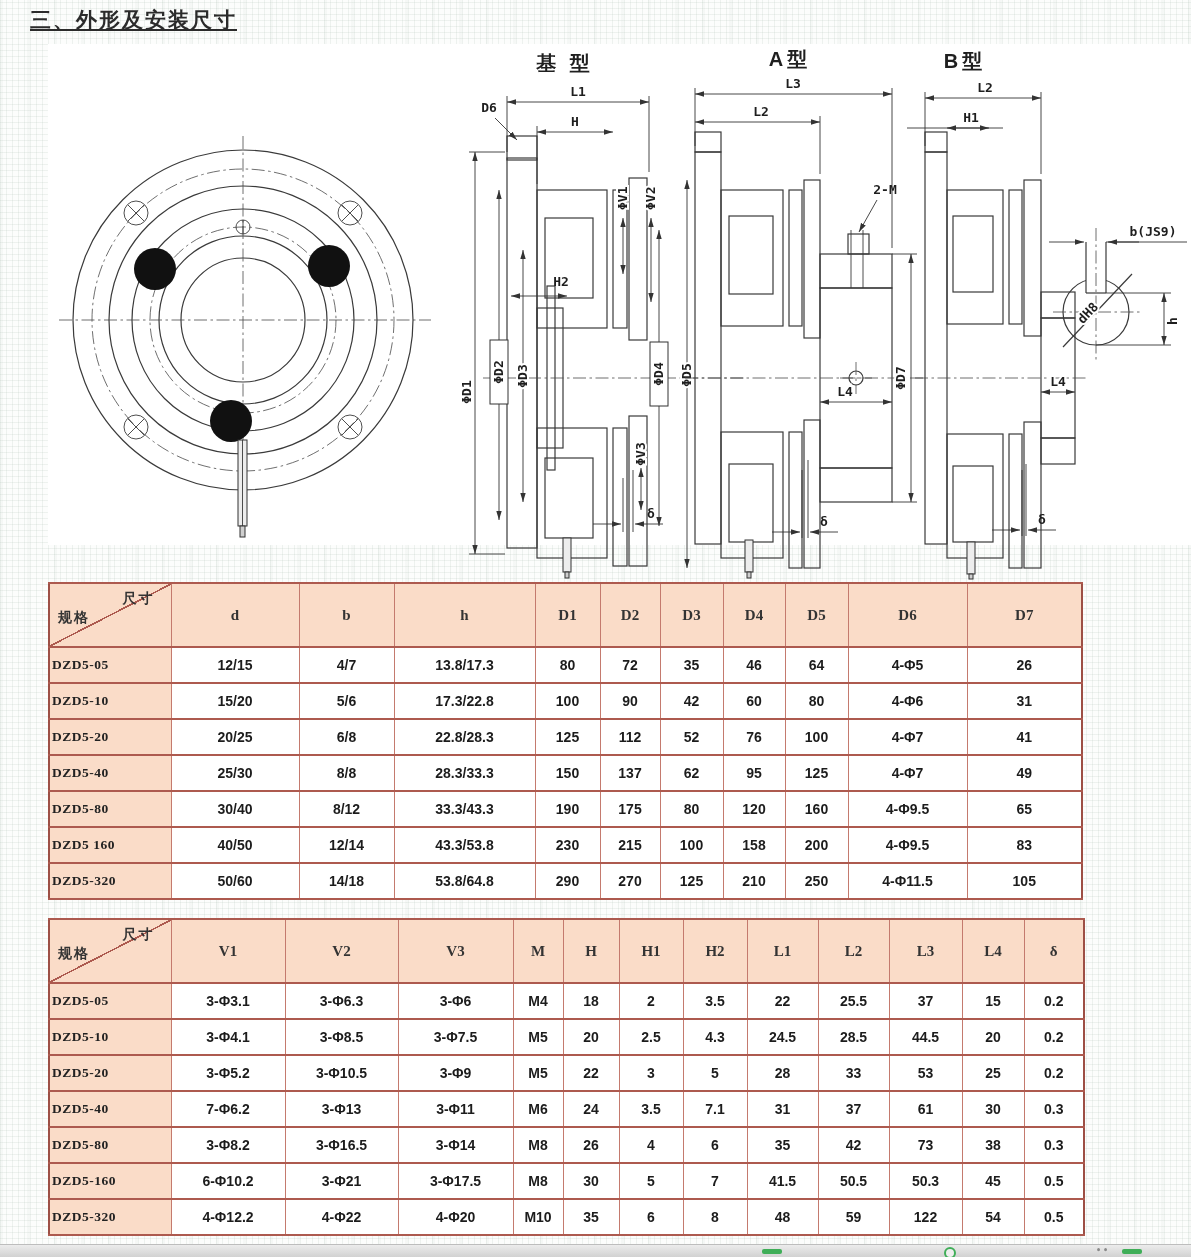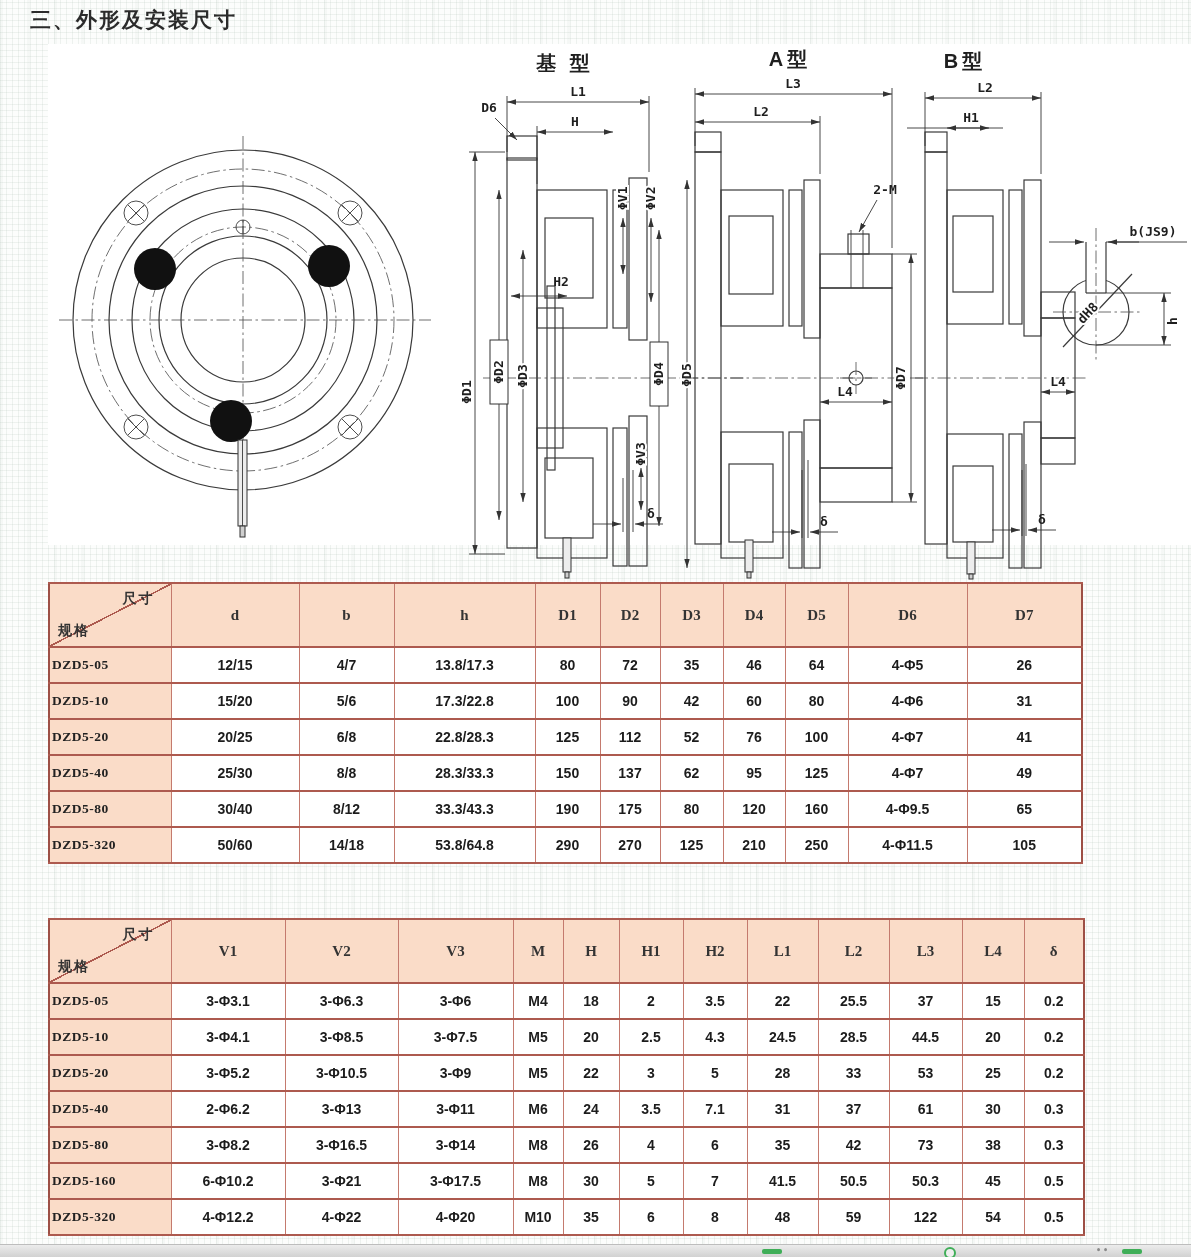--- a/index.html
+++ b/index.html
@@ -7,21 +7,21 @@
     width:1191px;height:1257px;position:relative;overflow:hidden;
     font-family:"Liberation Sans",sans-serif;
     background-color:#fcfdfc;
     background-image:
       repeating-linear-gradient(0deg, rgba(185,200,190,.22) 0 1px, transparent 1px 6px),
       repeating-linear-gradient(90deg, rgba(185,200,190,.22) 0 1px, transparent 1px 6px),
       repeating-linear-gradient(90deg, rgba(185,200,190,.10) 0 3px, transparent 3px 27px);
   }
   .page-title{
     position:absolute;left:30px;top:6px;
-    font-size:21px;font-weight:bold;color:#2b2b2b;letter-spacing:2px;
+    font-size:21px;font-weight:bold;color:#2b2b2b;letter-spacing:2px;text-decoration:underline;
   }
   .dwg-panel{
     position:absolute;left:48px;top:44px;width:1143px;height:501px;background:#fff;
   }
   #dwg{position:absolute;left:45px;top:40px;}
   .ln{stroke:#3a3a3a;stroke-width:1.2;fill:none;}
   .lt{stroke:#3a3a3a;stroke-width:.9;fill:none;}
   .cl{stroke:#4a4a4a;stroke-width:.8;fill:none;stroke-dasharray:13 3.5 2.5 3.5;}
   .dim-l{stroke:#333;stroke-width:.9;fill:none;}
   .dimtxt{font:700 13px "DejaVu Sans Mono",monospace;fill:#1e1e1e;}
@@ -50,21 +50,21 @@
   .dim-table td{
     font:700 14px "Liberation Sans",sans-serif;color:#1c1c1c;background:#fff;
   }
   .corner{
     position:relative;background:#fadcc8 !important;
     background-image:linear-gradient(to bottom right,
       transparent calc(50% - .8px), #ad5a4f calc(50% - .8px),
       #ad5a4f calc(50% + .8px), transparent calc(50% + .8px)) !important;
   }
   .corner .c-top{position:absolute;top:6px;right:16px;font:700 14px "Liberation Sans",sans-serif;color:#333;letter-spacing:2px;}
-  .corner .c-bot{position:absolute;bottom:6px;left:8px;font:700 14px "Liberation Sans",sans-serif;color:#333;letter-spacing:2px;}
+  .corner .c-bot{position:absolute;bottom:19px;left:8px;font:700 14px "Liberation Sans",sans-serif;color:#333;letter-spacing:2px;}
   
   .bottom-bar{
     position:absolute;left:0;top:1244px;width:1191px;height:13px;
     background:linear-gradient(#ececec,#cfcfcf);border-top:1px solid #bdbdbd;
   }
   .bb-pill{position:absolute;top:4px;width:20px;height:5px;background:#3fae58;border-radius:2px;}
   .bb-ring{position:absolute;top:2px;width:8px;height:8px;border:2px solid #3fae58;border-radius:50%;background:#eee;}
   .bb-dots{position:absolute;top:1px;font:700 8px "DejaVu Sans",sans-serif;color:#8a8a8a;letter-spacing:2px;}
 </style>
 </head>
@@ -395,20 +395,33 @@
         <td>33.3/43.3</td>
         <td>190</td>
         <td>175</td>
         <td>80</td>
         <td>120</td>
         <td>160</td>
         <td>4-Φ9.5</td>
         <td>65</td>
       </tr>
       <tr>
+        <th>DZD5 160</th>
+        <td>40/50</td>
+        <td>12/14</td>
+        <td>43.3/53.8</td>
+        <td>230</td>
+        <td>215</td>
+        <td>100</td>
+        <td>158</td>
+        <td>200</td>
+        <td>4-Φ9.5</td>
+        <td>83</td>
+      </tr>
+      <tr>
         <th>DZD5-320</th>
         <td>50/60</td>
         <td>14/18</td>
         <td>53.8/64.8</td>
         <td>290</td>
         <td>270</td>
         <td>125</td>
         <td>210</td>
         <td>250</td>
         <td>4-Φ11.5</td>
@@ -494,21 +507,21 @@
         <td>3</td>
         <td>5</td>
         <td>28</td>
         <td>33</td>
         <td>53</td>
         <td>25</td>
         <td>0.2</td>
       </tr>
       <tr>
         <th>DZD5-40</th>
-        <td>2-Φ6.2</td>
+        <td>7-Φ6.2</td>
         <td>3-Φ13</td>
         <td>3-Φ11</td>
         <td>M6</td>
         <td>24</td>
         <td>3.5</td>
         <td>7.1</td>
         <td>31</td>
         <td>37</td>
         <td>61</td>
         <td>30</td>

